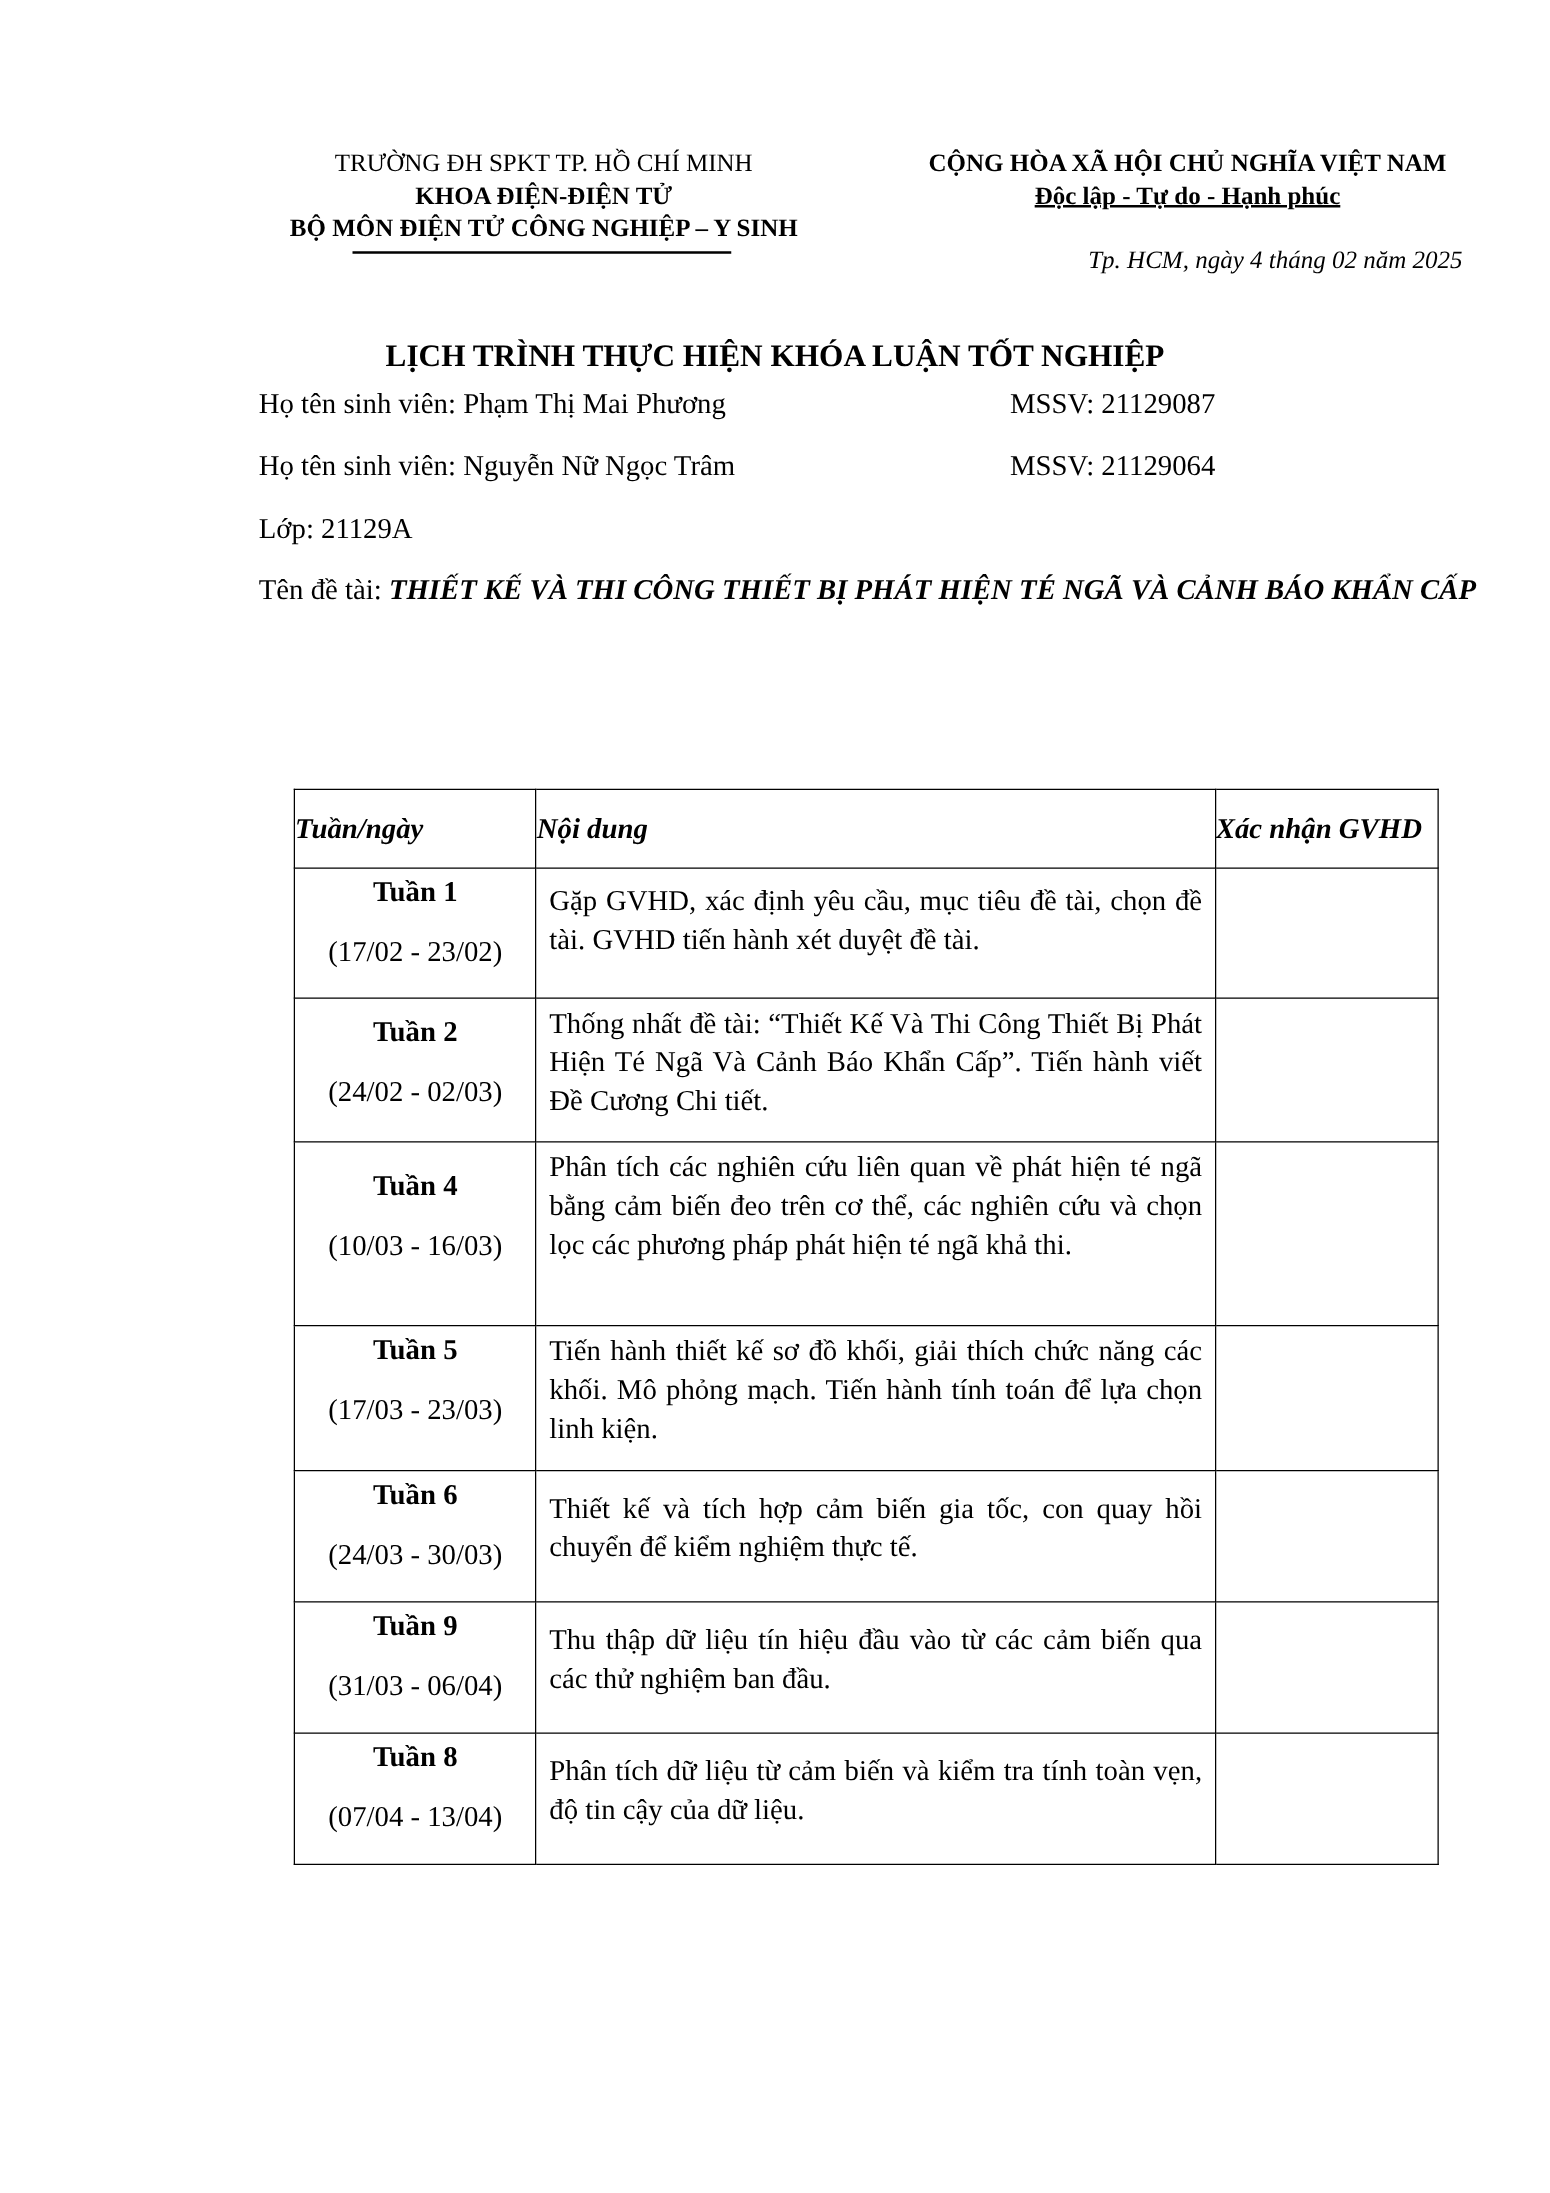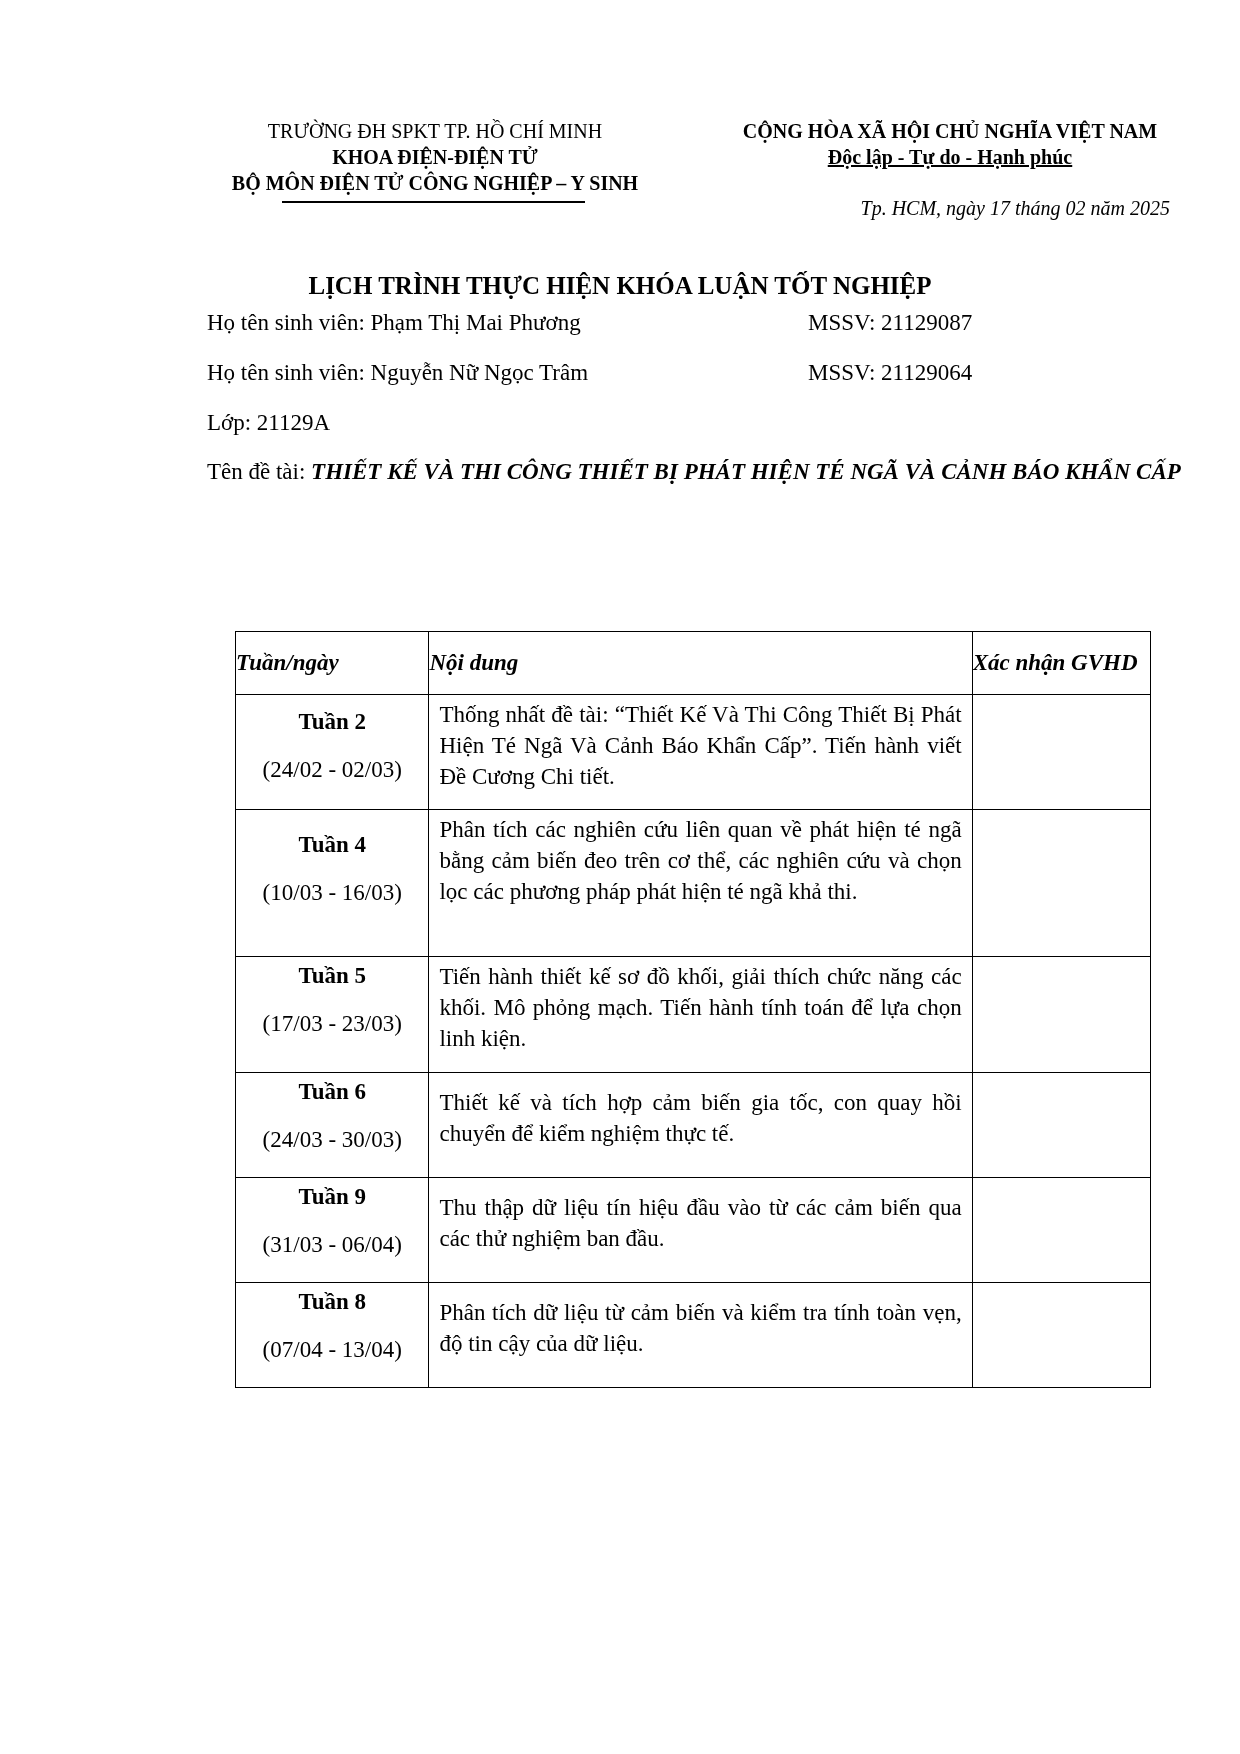--- a/index.html
+++ b/index.html
@@ -40,21 +40,21 @@
   <div class="l1">TRƯỜNG ĐH SPKT TP. HỒ CHÍ MINH</div>
   <div class="l2">KHOA ĐIỆN-ĐIỆN TỬ</div>
   <div class="l3">BỘ MÔN ĐIỆN TỬ CÔNG NGHIỆP – Y SINH</div>
 </div>
 <div class="abs hdr-rule"></div>
 
 <div class="abs hdr-right">
   <div>CỘNG HÒA XÃ HỘI CHỦ NGHĨA VIỆT NAM</div>
   <div class="motto">Độc lập - Tự do - Hạnh phúc</div>
 </div>
-<div class="abs date">Tp. HCM, ngày 17 tháng 02 năm 2025</div>
+<div class="abs date">Tp. HCM, ngày 4 tháng 02 năm 2025</div>
 
 <div class="abs title">LỊCH TRÌNH THỰC HIỆN KHÓA LUẬN TỐT NGHIỆP</div>
 
 <div class="abs info" style="top:310px">Họ tên sinh viên: Phạm Thị Mai Phương</div>
 <div class="abs mssv" style="top:310px">MSSV: 21129087</div>
 <div class="abs info" style="top:360px">Họ tên sinh viên: Nguyễn Nữ Ngọc Trâm</div>
 <div class="abs mssv" style="top:360px">MSSV: 21129064</div>
 <div class="abs info" style="top:410px">Lớp: 21129A</div>
 
 <div class="abs topic" style="top:448px">
@@ -63,20 +63,30 @@
 
 <table class="sched">
   <thead>
     <tr>
       <th class="c1">Tuần/ngày</th>
       <th class="c2">Nội dung</th>
       <th class="c3"><span>Xác nhận GVHD</span></th>
     </tr>
   </thead>
   <tbody>
+    <tr style="height:104px">
+      <td class="c1">
+          <span class="wk">Tuần 1</span>
+          <span class="dt">(17/02 - 23/02)</span>
+        </td>
+      <td class="c2">
+          <div class="content" style="padding-top:10px">Gặp GVHD, xác định yêu cầu, mục tiêu đề tài, chọn đề tài. GVHD tiến hành xét duyệt đề tài.</div>
+        </td>
+      <td class="c3"></td>
+    </tr>
     <tr style="height:115px">
       <td class="c1">
           <span class="wk" style="padding-top:10px">Tuần 2</span>
           <span class="dt">(24/02 - 02/03)</span>
         </td>
       <td class="c2">
           <div class="content">Thống nhất đề tài: “Thiết Kế Và Thi Công Thiết Bị Phát Hiện Té Ngã Và Cảnh Báo Khẩn Cấp”. Tiến hành viết Đề Cương Chi tiết.</div>
         </td>
       <td class="c3"></td>
     </tr>

